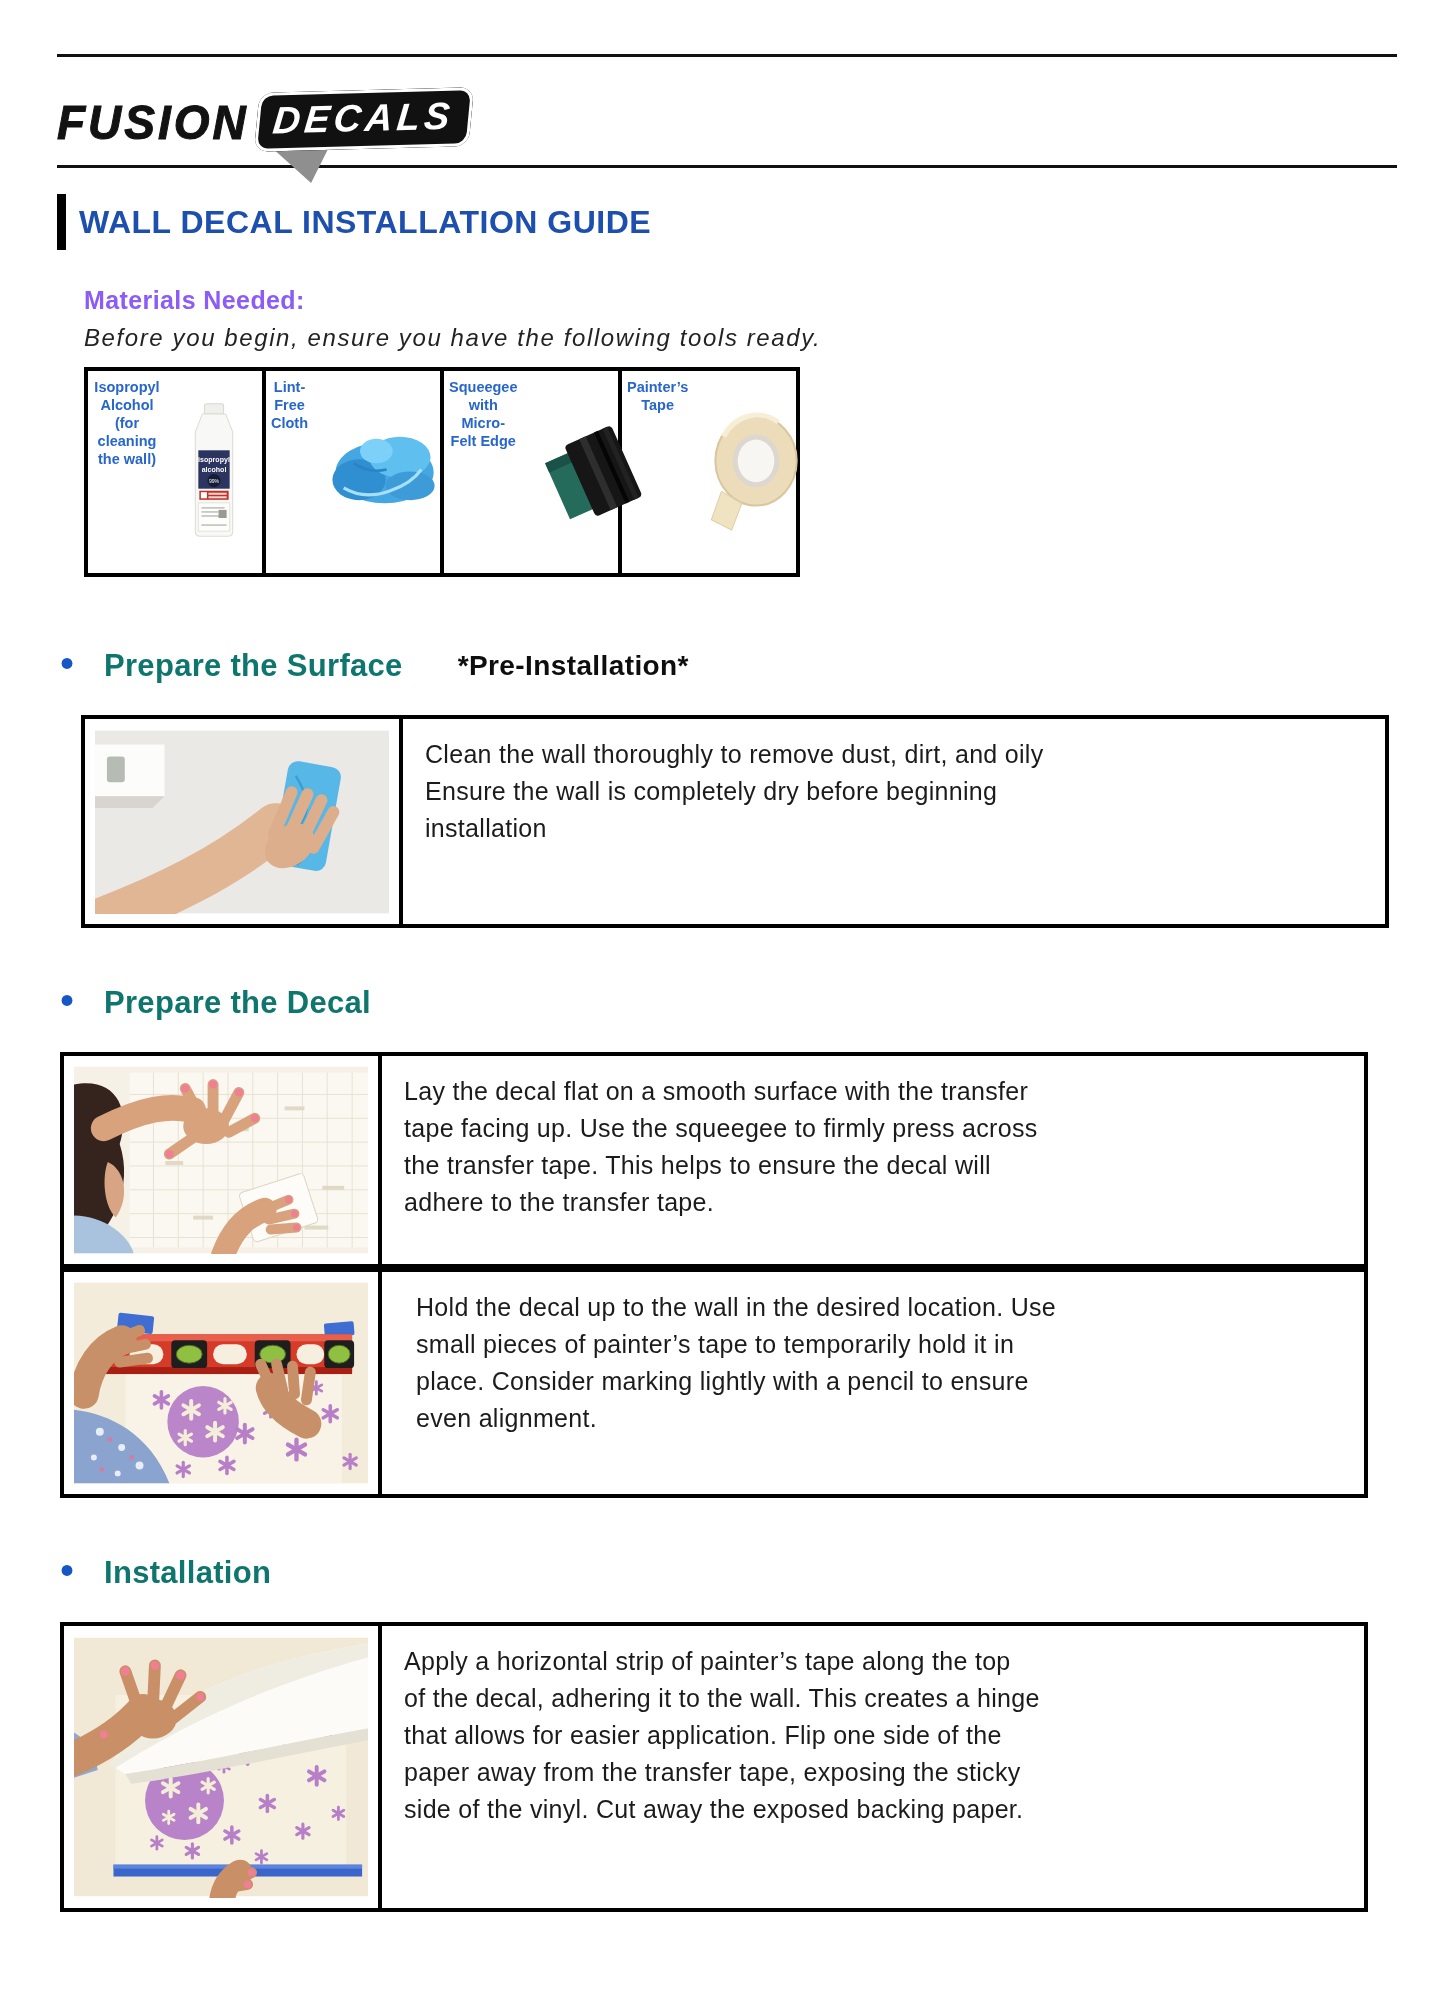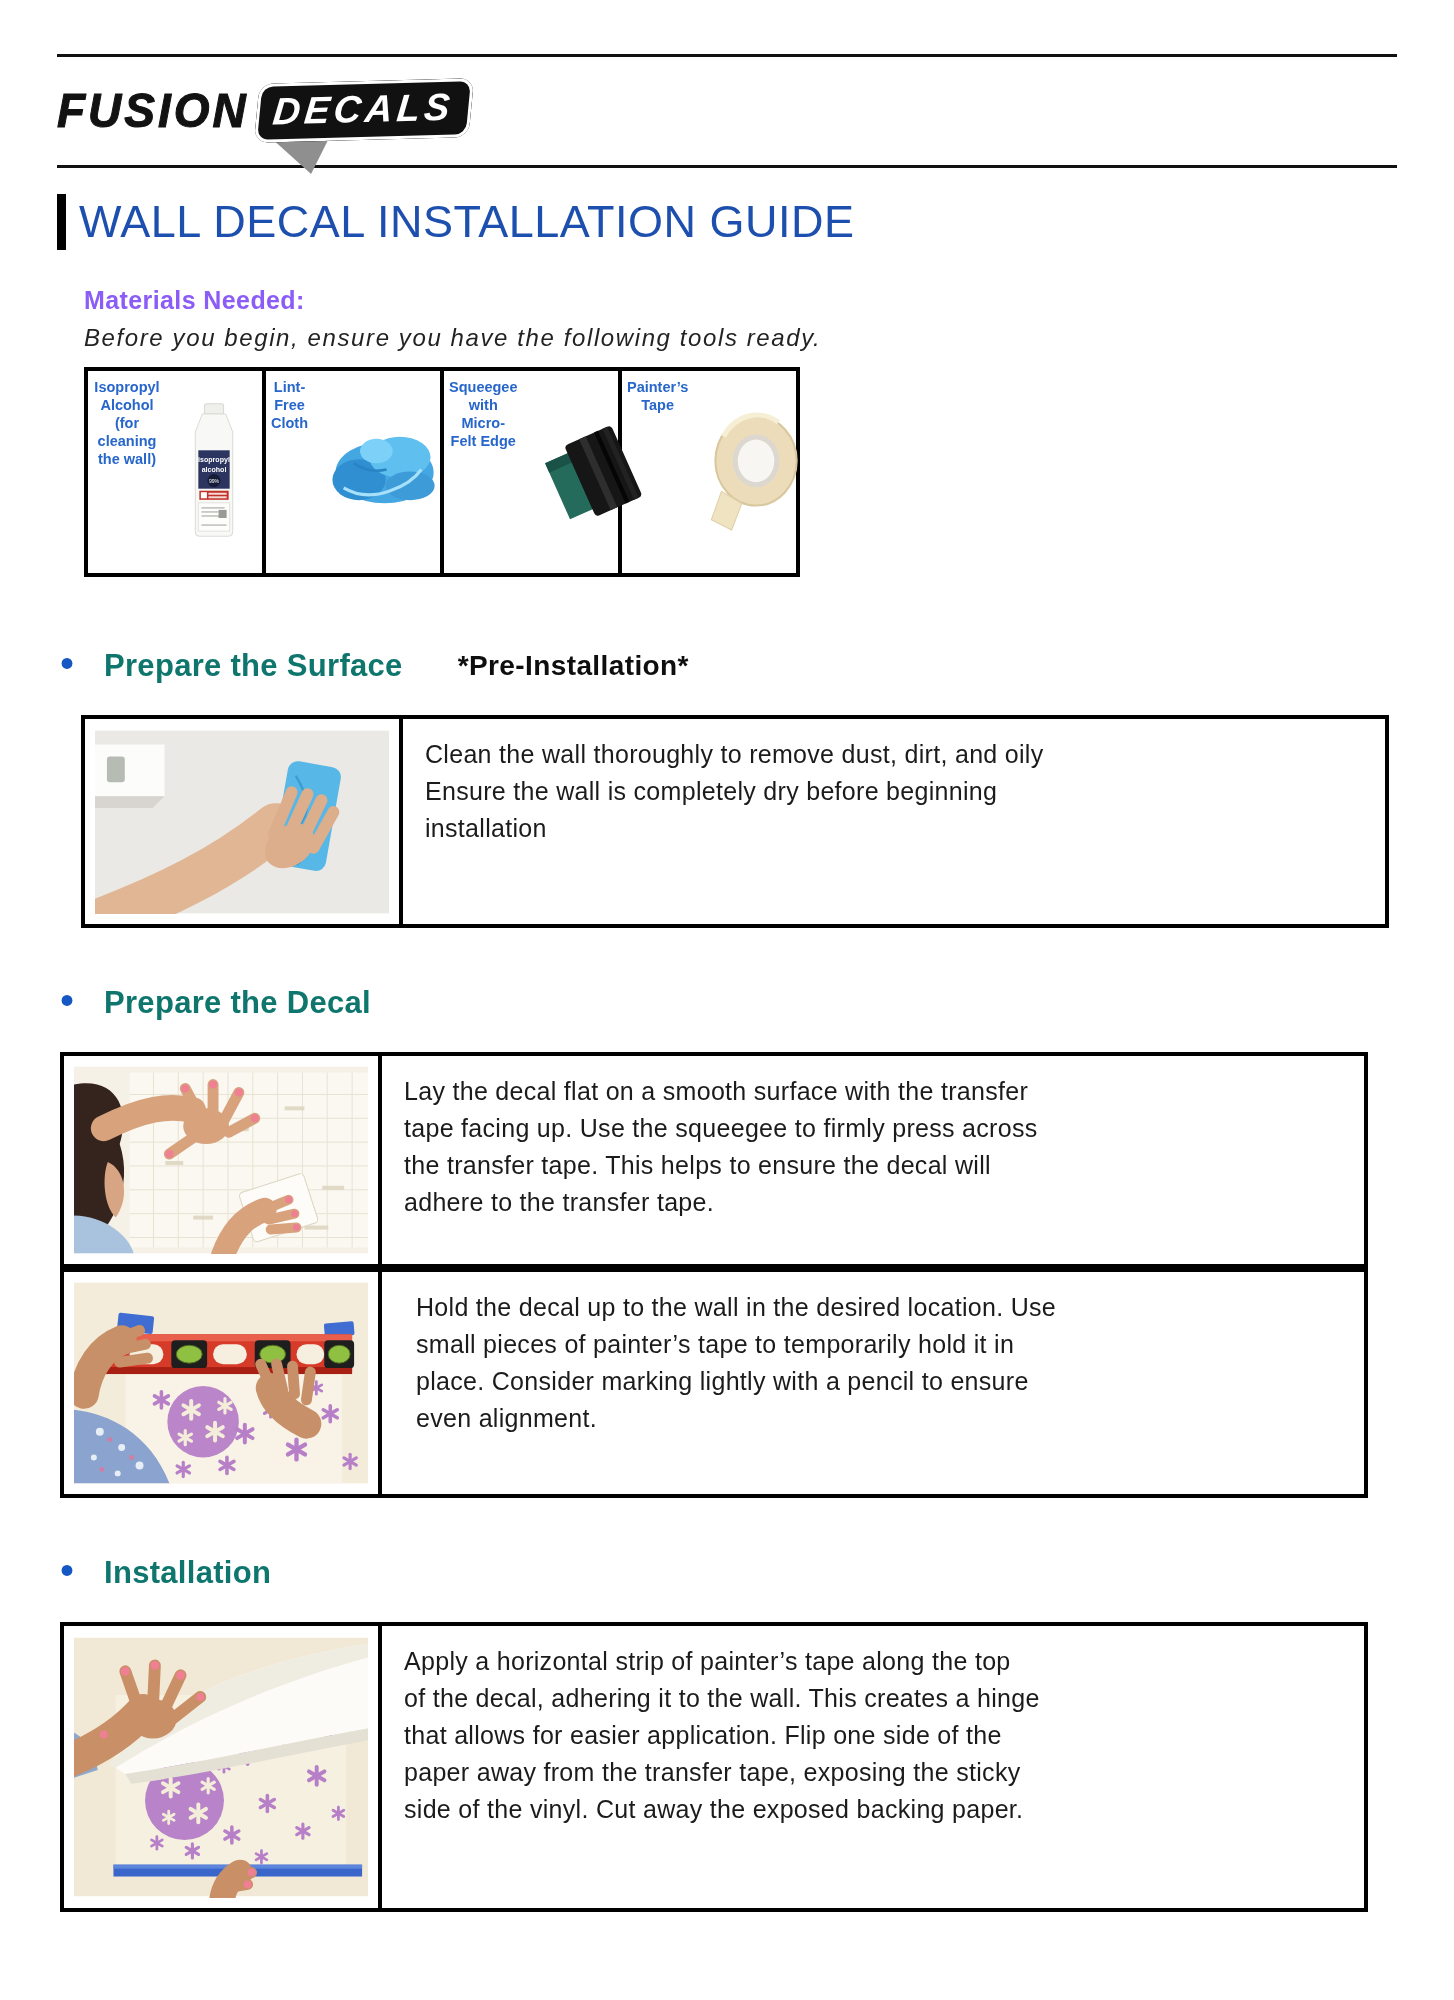--- a/index.html
+++ b/index.html
@@ -10,21 +10,21 @@
     overflow:hidden;
     font-family:"Liberation Sans","DejaVu Sans",sans-serif;
     color:#1c1c1c;
   }
   .content{margin:0 57px;}
   .rule{height:3px;background:#111;}
   .rule-top{margin-top:54px;}
   .rule-under-logo{margin-top:16px;}
 
   
-  .logo-row{display:flex;align-items:center;margin-top:14px;height:78px;position:relative;}
+  .logo-row{display:flex;align-items:flex-end;margin-top:14px;height:78px;position:relative;}
   .logo-fusion{
     font-size:46px;font-weight:bold;font-style:italic;
     letter-spacing:3px;color:#121212;-webkit-text-stroke:1px #121212;
     transform:scaleY(1.04);
   }
   .logo-decals-wrap{position:relative;margin-left:8px;display:inline-block;}
   .logo-tail{
     position:absolute;left:4px;top:42px;width:86px;height:52px;
     background:#8f8f8f;
     clip-path:polygon(8% 0,100% 0,52% 100%);
@@ -36,21 +36,21 @@
     font-size:38px;font-weight:bold;font-style:italic;letter-spacing:4px;
     padding:7px 18px 9px 16px;border-radius:14px;
     box-shadow:inset 0 0 0 3px #fff;
     transform:skewX(-7deg) rotate(-1.5deg);
   }
 
   
   .title-row{display:flex;align-items:center;margin-top:26px;}
   .title-bar{width:9px;height:56px;background:#000;margin-right:13px;}
   .title{
-    margin:0;font-size:45px;font-weight:normal;letter-spacing:0.5px;
+    margin:0;font-size:32px;font-weight:bold;letter-spacing:0.5px;
     color:#1d4fae;
   }
 
   
   .materials{margin-left:27px;margin-top:36px;}
   .materials-heading{margin:0;font-size:25px;font-weight:bold;letter-spacing:0.4px;color:#8b5cf6;}
   .materials-sub{margin:9px 0 0 0;font-size:24px;font-style:italic;letter-spacing:1.6px;color:#232323;}
   .mat-table{
     margin-top:15px;width:716px;height:210px;
     display:flex;border:4px solid #000;box-sizing:border-box;background:#fff;

